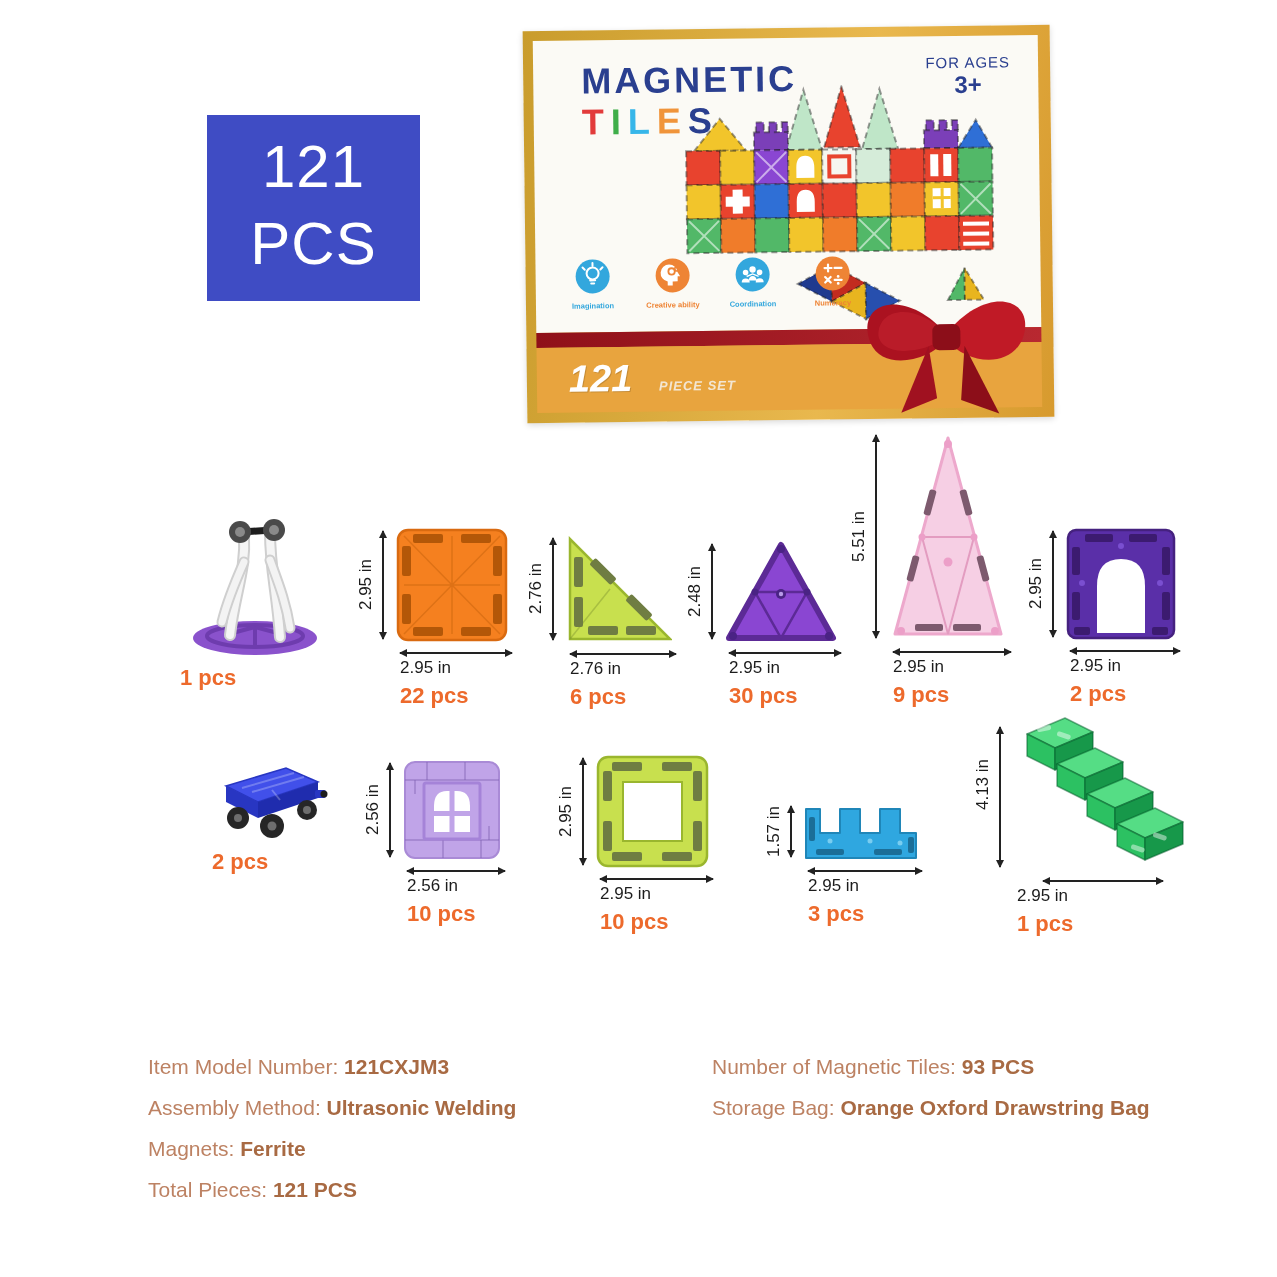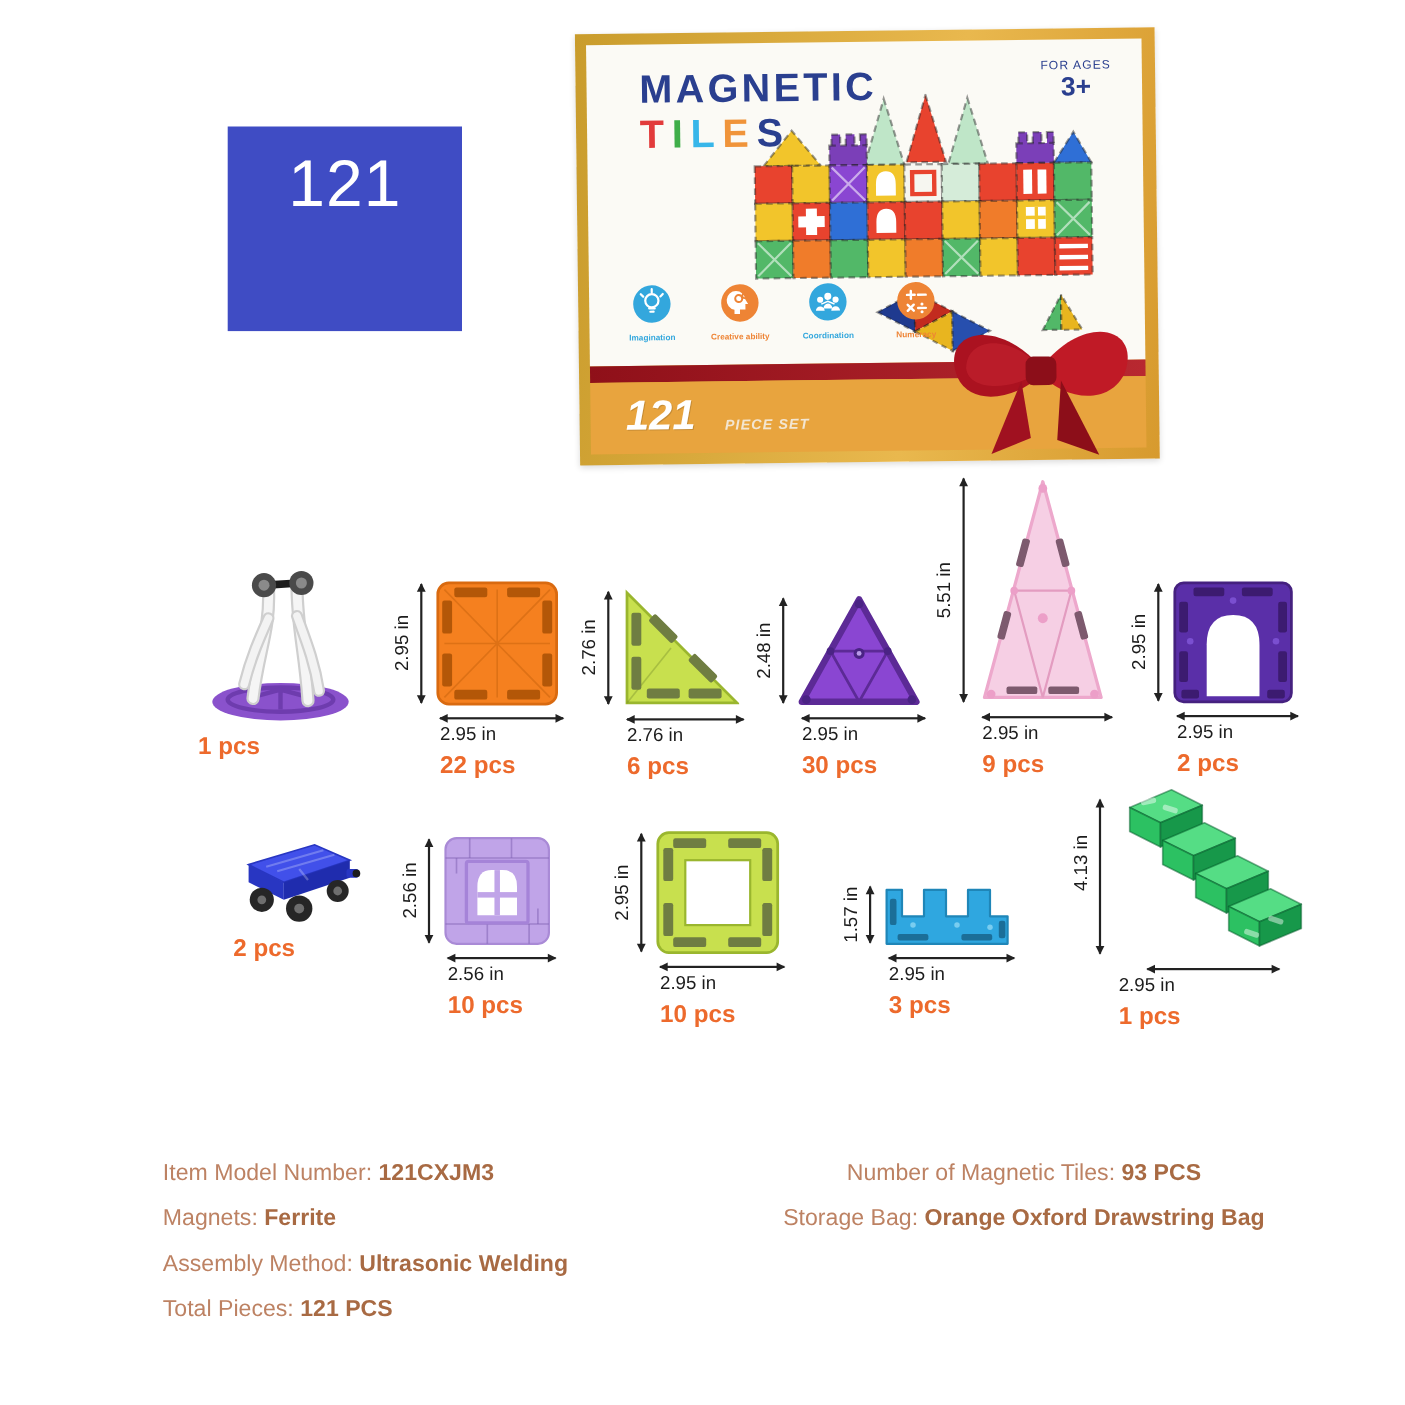--- a/index.html
+++ b/index.html
@@ -14,21 +14,21 @@
   
   .box{position:absolute;left:525px;top:28px;width:527px;height:392px;
        background:linear-gradient(100deg,#c99c2c,#e9b84e 60%,#d79a2e);
        transform:rotate(-0.7deg);box-shadow:0 2px 6px rgba(0,0,0,0.15);}
   .box-panel{position:absolute;left:10px;top:10px;width:505px;height:292px;background:#fbfaf5;}
   .box-title{position:absolute;left:48px;top:20px;line-height:1.15;}
   .box-title .t1{font-size:36px;font-weight:bold;color:#2a3f8f;letter-spacing:3px;}
   .box-title .t2{font-size:36px;font-weight:bold;letter-spacing:7px;}
   .tl0{color:#e23b3b}.tl1{color:#3fae49}.tl2{color:#37b6e9}.tl3{color:#f0943a}.tl4{color:#2a3f8f}
   .ages{position:absolute;right:28px;top:18px;text-align:center;color:#2a3f8f;}
-  .ages .al{font-size:11px;letter-spacing:1px;}
+  .ages .al{font-size:15px;letter-spacing:1px;}
   .ages .av{font-size:24px;font-weight:bold;}
   .castle{position:absolute;left:112px;top:48px;}
   .box-icons{position:absolute;left:26px;top:218px;display:flex;gap:18px;}
   .bicon{width:62px;text-align:center;}
   .bicon .lbl{font-size:7.5px;font-weight:bold;margin-top:3px;}
   .lbl-blue{color:#33a7dd}.lbl-orange{color:#ee8435}
   .box-stripe{position:absolute;left:10px;top:302px;width:505px;height:15px;
               background:linear-gradient(90deg,#8f1019,#b82830);}
   .box-band{position:absolute;left:10px;top:317px;width:505px;height:65px;background:#e8a43e;}
   .band-num{position:absolute;left:32px;top:10px;font-size:38px;font-weight:bold;color:#fff;
@@ -58,30 +58,31 @@
           border-top:4.5px solid transparent;border-bottom:4.5px solid transparent;border-left:8px solid #222;}
   .wlabel{display:block;font-size:17px;color:#1c1c1c;}
   .count{display:block;font-size:22px;font-weight:bold;color:#ed6a2c;margin-top:5px;}
 
   
   .sizeline{position:absolute;left:150px;top:966px;font-size:19px;}
   .slabel{color:#bd8263;}
   .svalue{color:#a86a43;font-weight:bold;}
   .speccol{position:absolute;display:flex;flex-direction:column;gap:19px;font-size:21px;}
   .speccol.left{left:148px;top:1056px;}
-  .speccol.right{left:712px;top:1056px;text-align:center;}
+  .speccol.right{left:712px;top:1056px;}
   .spec{line-height:22px;}
 </style>
 </head>
 <body>
 
 <div class="canvas">
 
   <div class="badge">
     <div>121</div>
+    <div>PCS</div>
   </div>
 
   <div class="box">
     <div class="box-panel">
       <div class="box-title">
         <div class="t1">MAGNETIC</div>
         <div class="t2"><span class="tl0">T</span><span class="tl1">I</span><span class="tl2">L</span><span class="tl3">E</span><span class="tl4">S</span></div>
       </div>
       <div class="ages">
         <div class="al">FOR AGES</div>
@@ -552,26 +553,26 @@
     </div>
   </div>
 
 
   <div class="speccol left">
     <div class="spec">
       <span class="slabel">Item Model Number:</span>
       <span class="svalue">121CXJM3</span>
     </div>
     <div class="spec">
+      <span class="slabel">Assembly Method:</span>
+      <span class="svalue">Ultrasonic Welding</span>
+    </div>
+    <div class="spec">
       <span class="slabel">Magnets:</span>
       <span class="svalue">Ferrite</span>
-    </div>
-    <div class="spec">
-      <span class="slabel">Assembly Method:</span>
-      <span class="svalue">Ultrasonic Welding</span>
     </div>
     <div class="spec">
       <span class="slabel">Total Pieces:</span>
       <span class="svalue">121 PCS</span>
     </div>
   </div>
 
   <div class="speccol right">
     <div class="spec">
       <span class="slabel">Number of Magnetic Tiles:</span>

